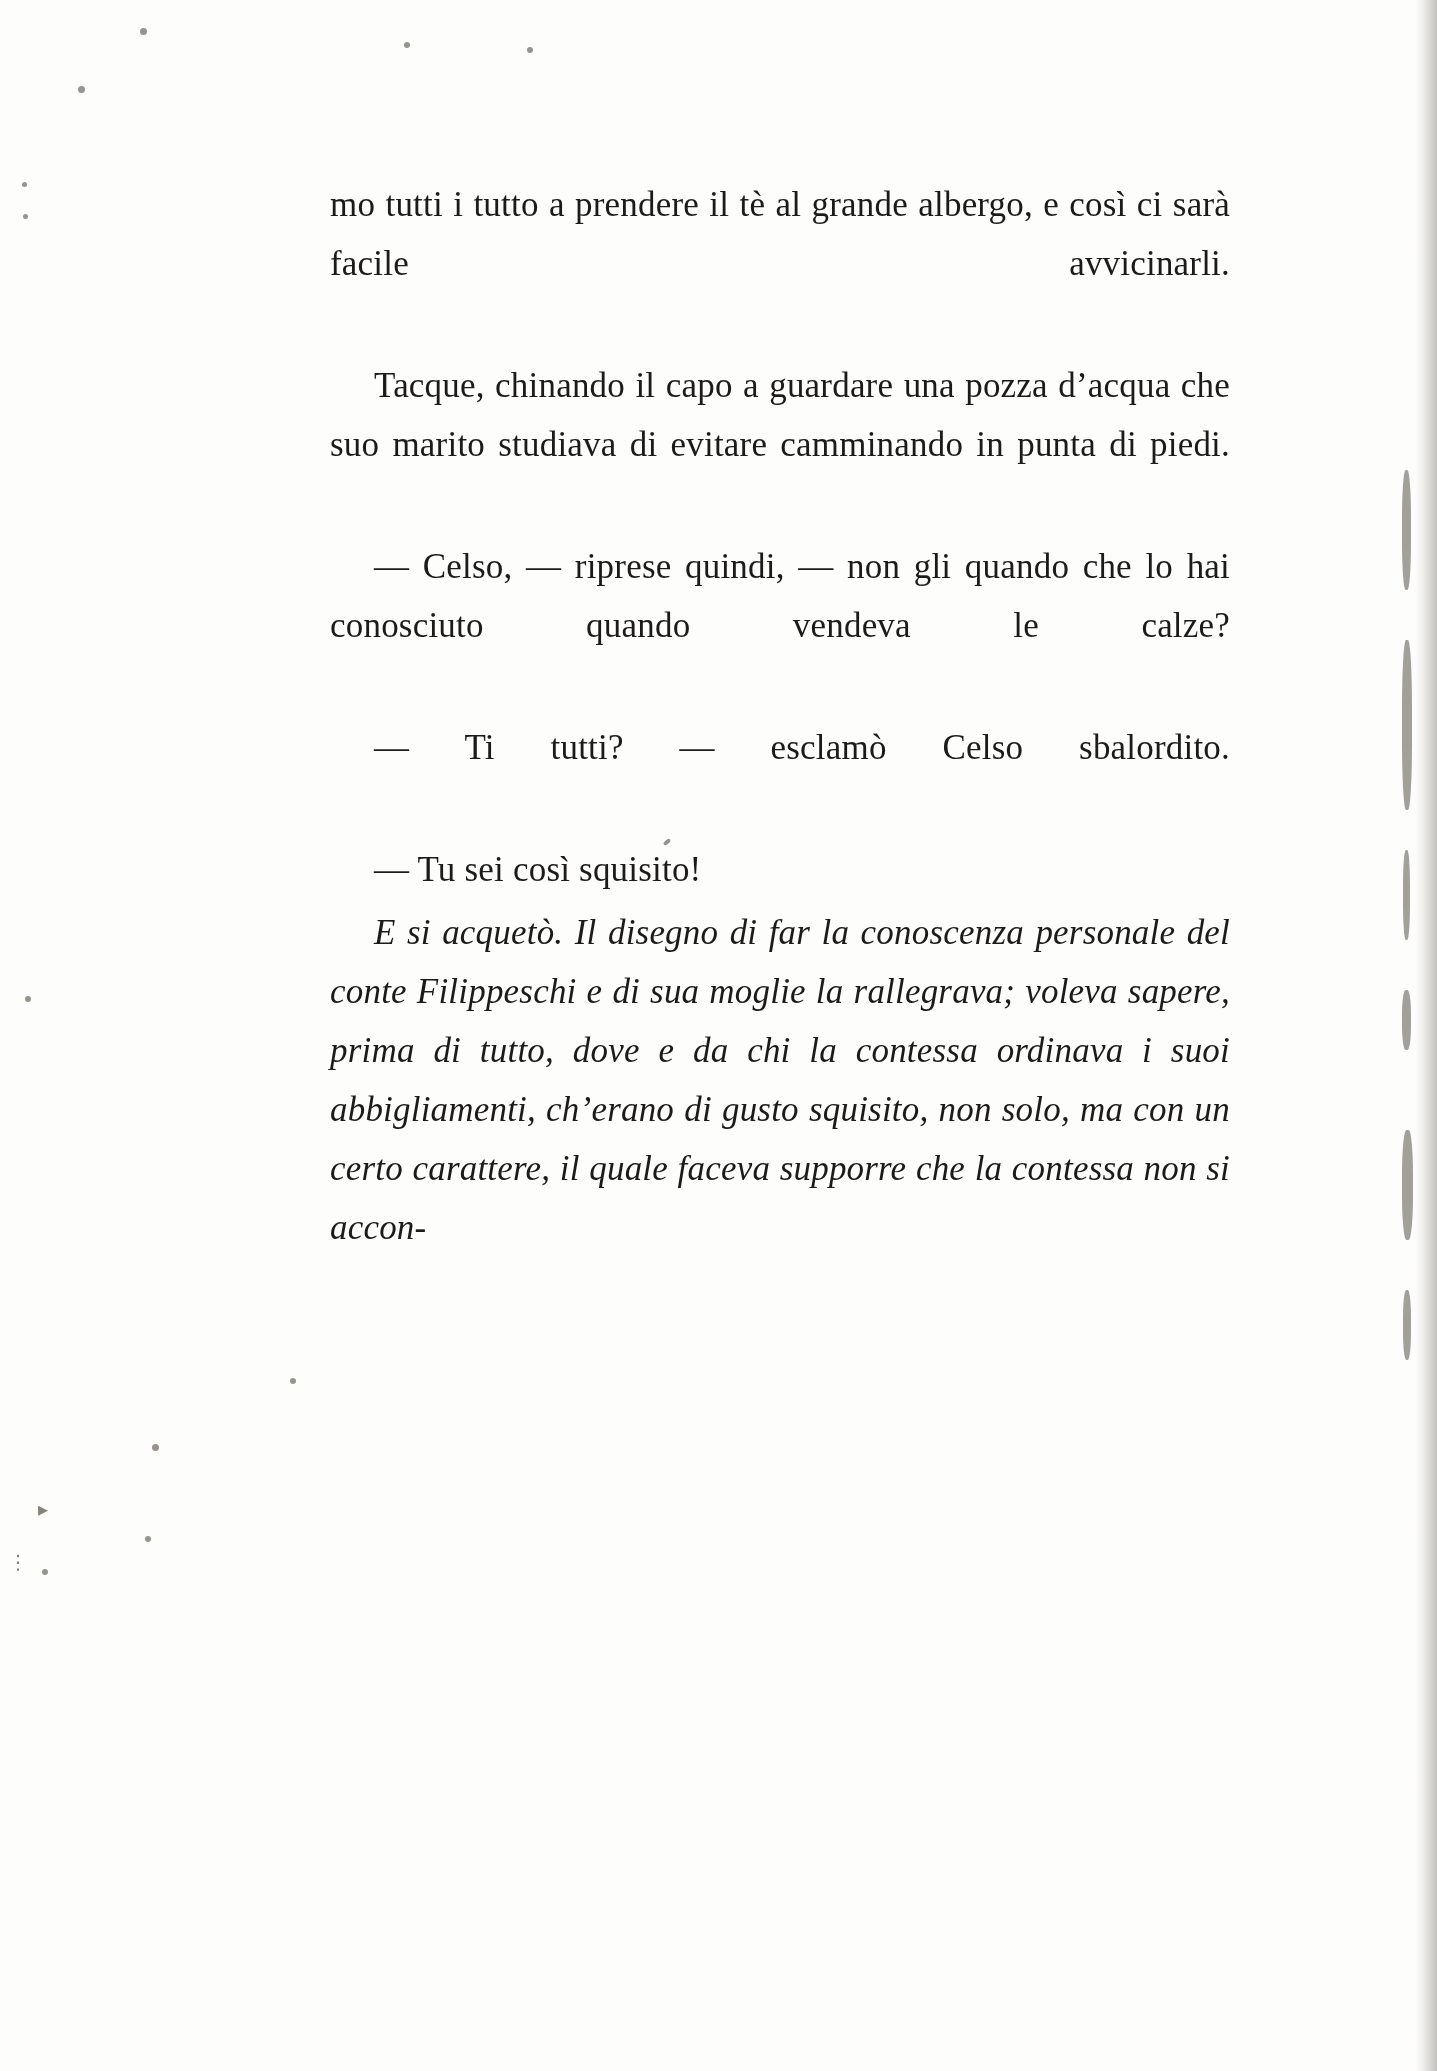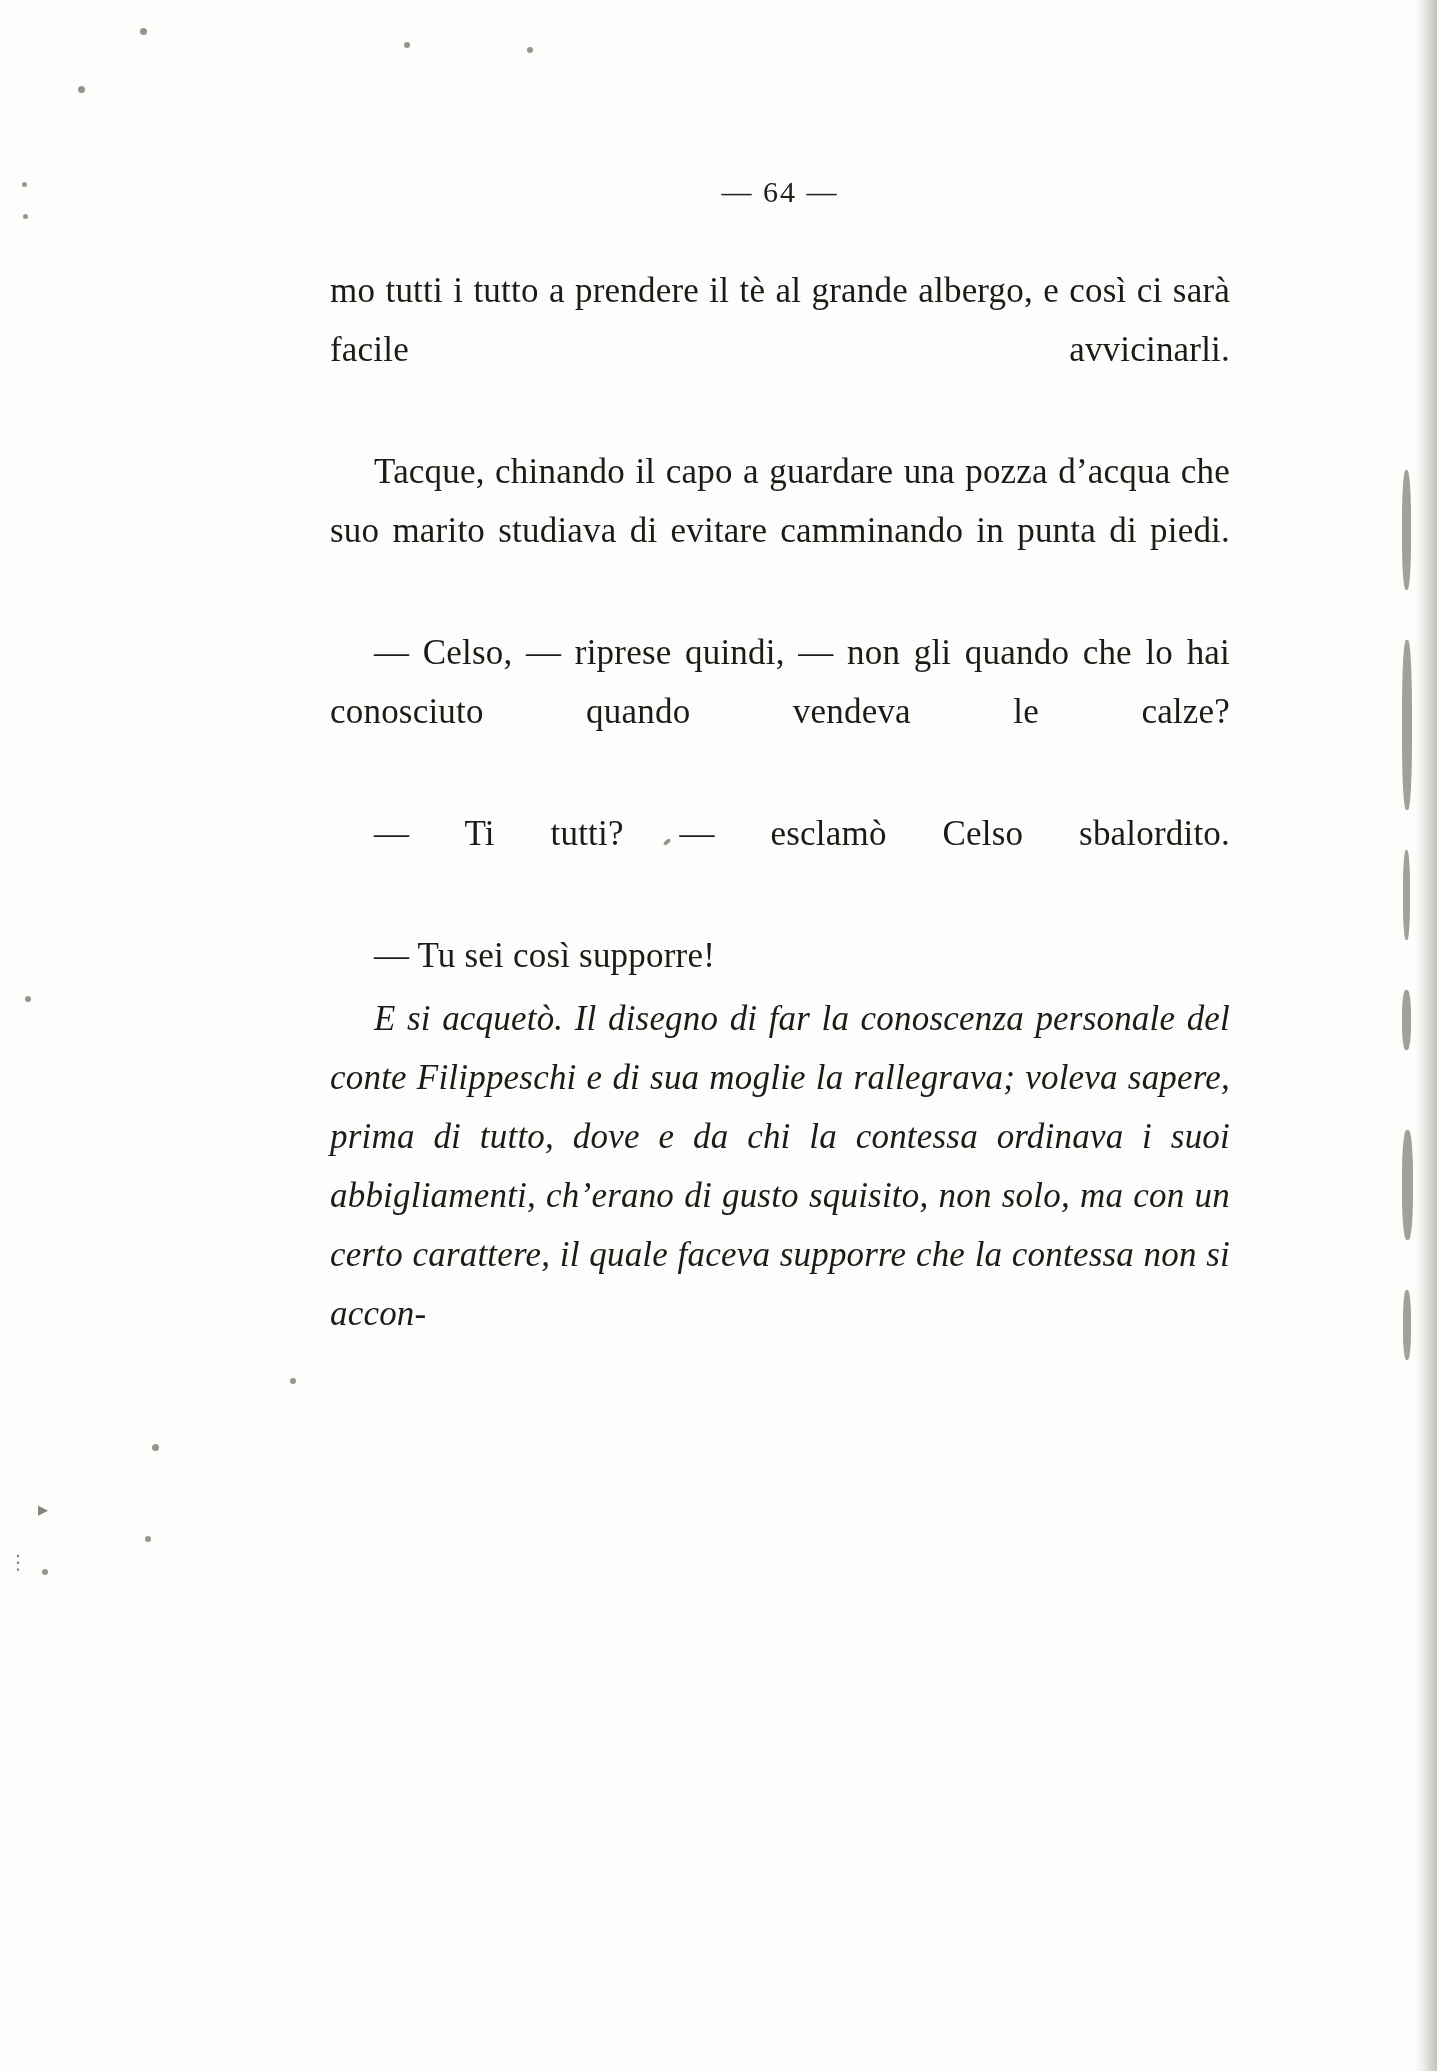--- a/index.html
+++ b/index.html
@@ -128,27 +128,26 @@
   <i style="right:2px; top:40px; width:9px; height:120px;"></i>
   <i style="right:1px; top:210px; width:10px; height:170px;"></i>
   <i style="right:3px; top:420px; width:7px; height:90px;"></i>
   <i style="right:2px; top:560px; width:9px; height:60px;"></i>
   <i style="right:0px; top:700px; width:11px; height:110px;"></i>
   <i style="right:2px; top:860px; width:8px; height:70px;"></i>
 </div>
 
 <div class="text-block">
 
-  <div class="folio">— 64 —</div>
 
   <p class="para full-justify">mo tutti i tutto a prendere il tè al grande albergo, e così ci sarà facile avvicinarli.</p>
 
   <p class="para indent full-justify">Tacque, chinando il capo a guardare una pozza d’acqua che suo marito studiava di evitare camminando in punta di piedi.</p>
 
   <p class="para indent full-justify">— Celso, — riprese quindi, — non gli quando che lo hai conosciuto quando vendeva le calze?</p>
 
   <p class="para indent full-justify">— Ti tutti? — esclamò Celso sbalordito.</p>
 
-  <p class="para indent">— Tu sei così supporre!</p>
+  <p class="para indent">— Tu sei così squisito!</p>
 
   <p class="para indent full-justify">E si acquetò. Il disegno di far la conoscenza personale del conte Filippeschi e di sua moglie la rallegrava; voleva sapere, prima di tutto, dove e da chi la contessa ordinava i suoi abbigliamenti, ch’erano di gusto squisito, non solo, ma con un certo carattere, il quale faceva supporre che la contessa non si accon-</p>
 
 </div>
 
 </body></html>

